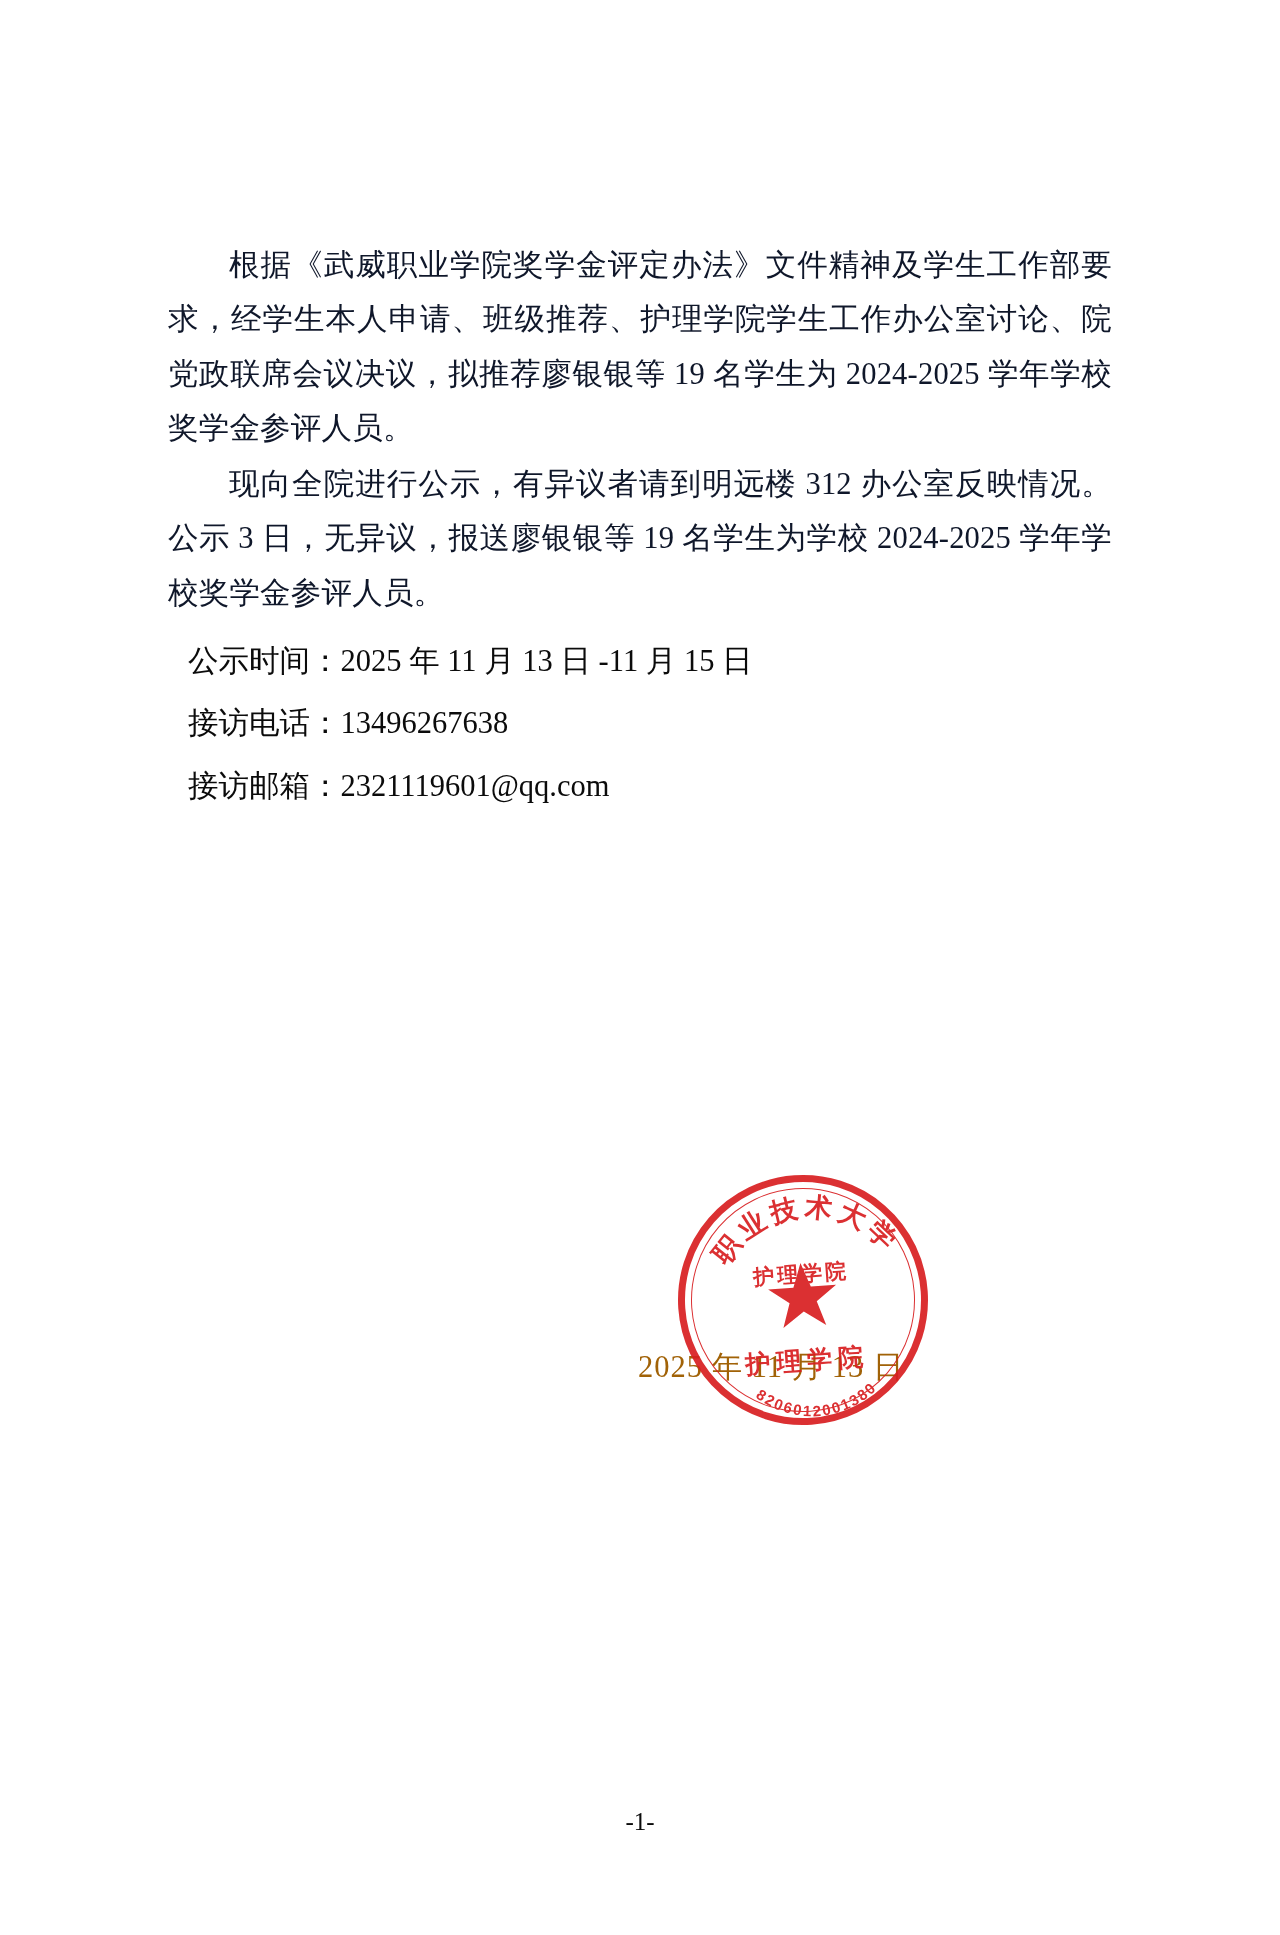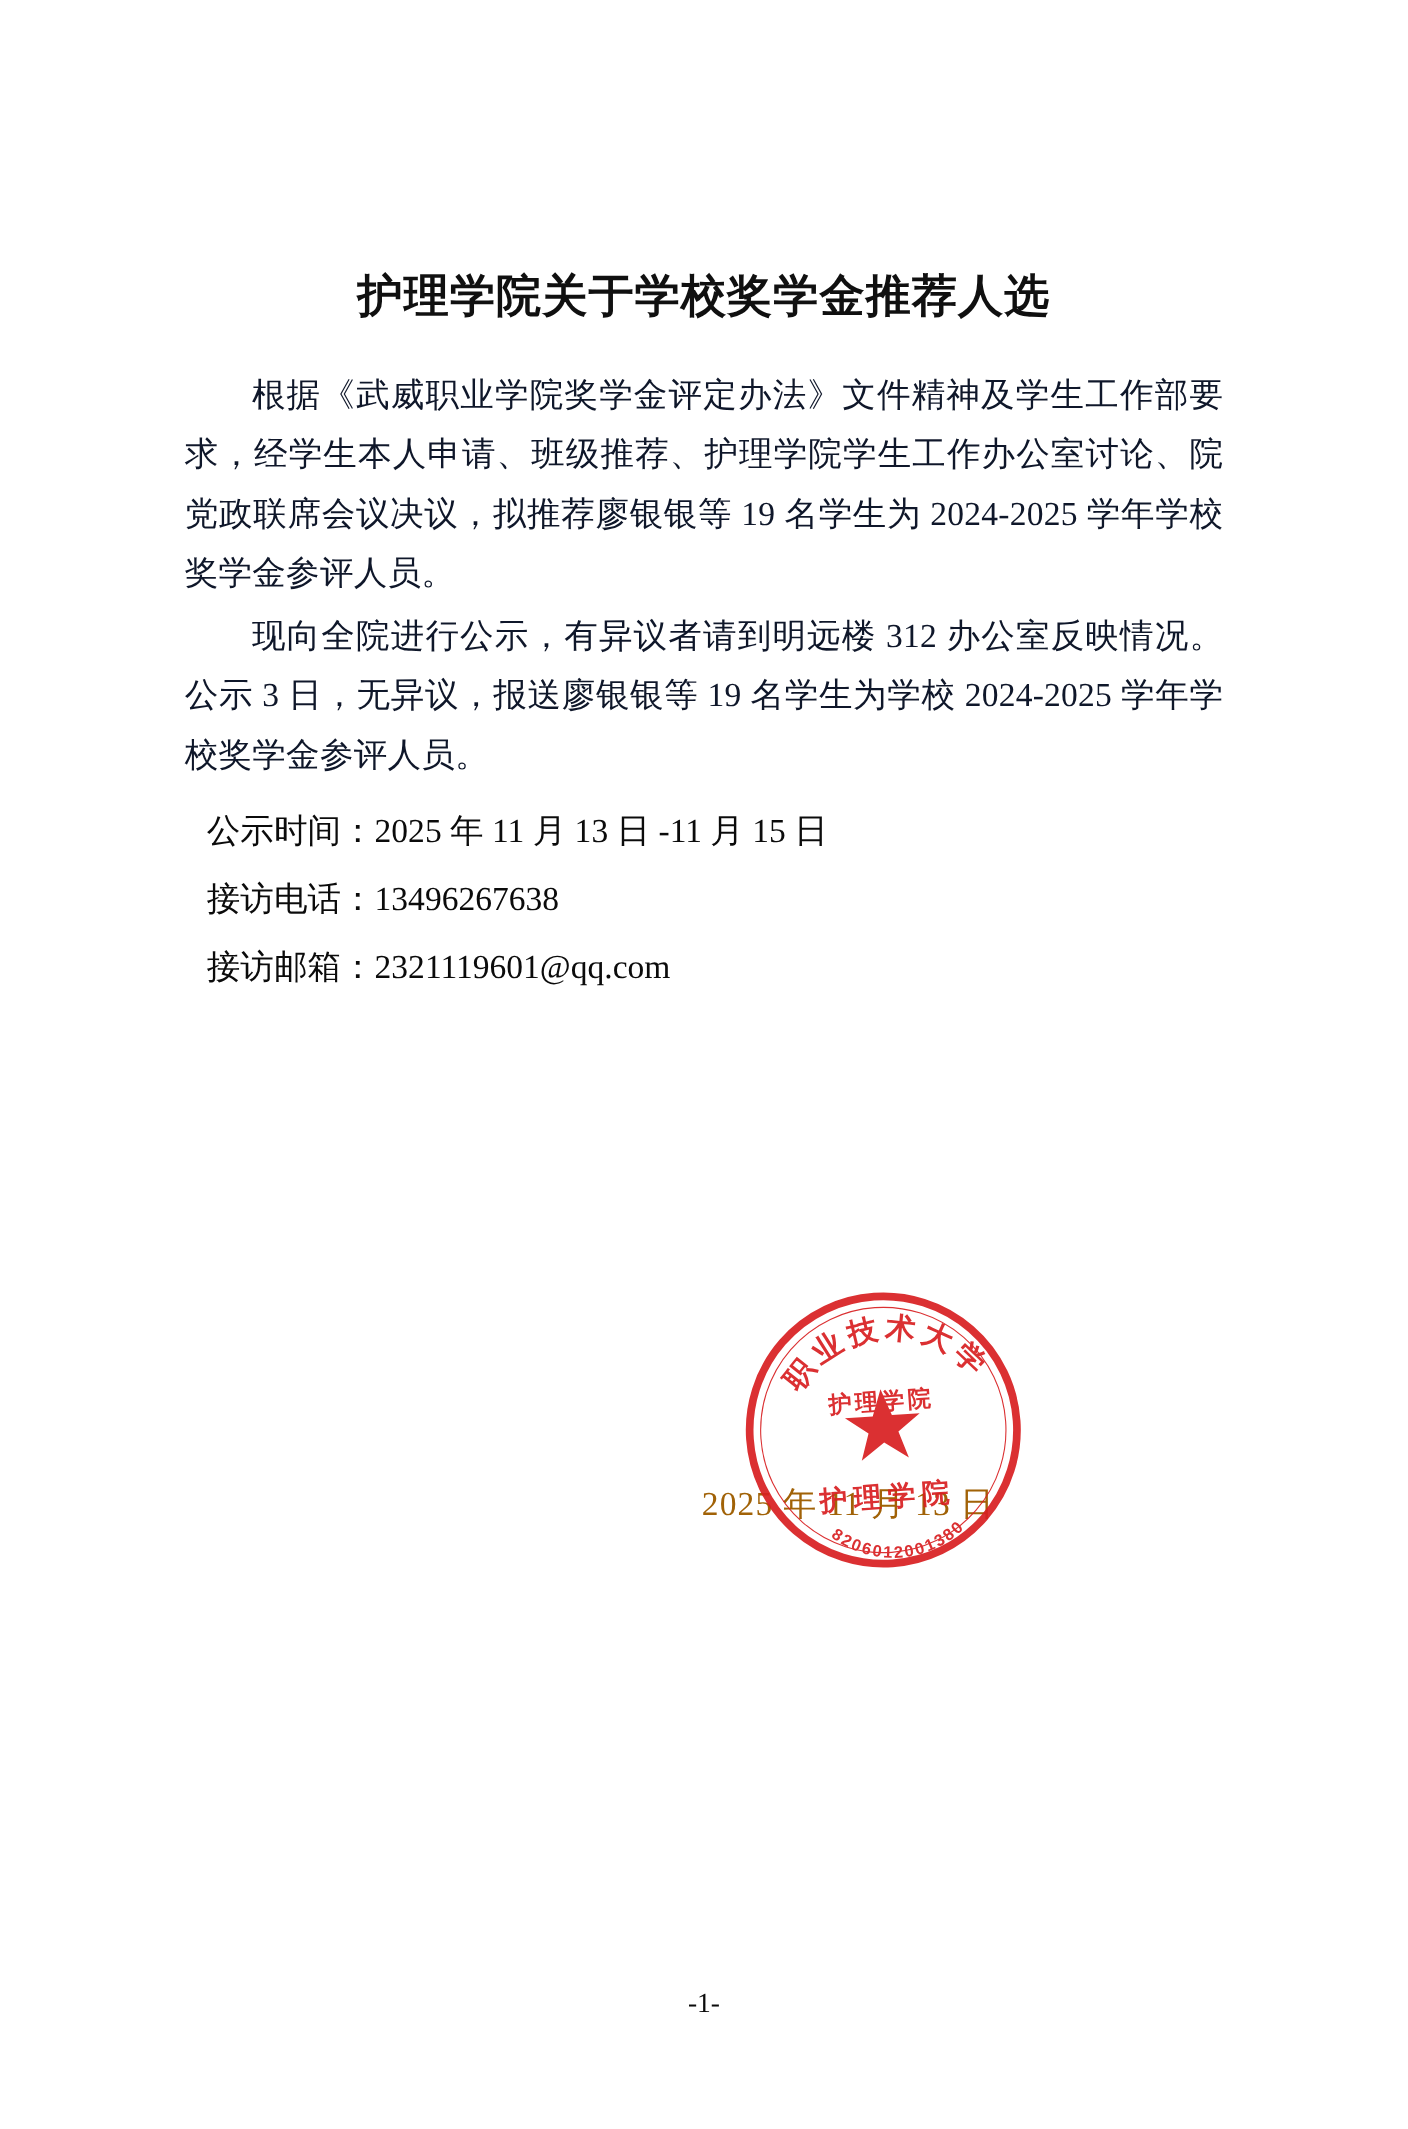--- a/index.html
+++ b/index.html
@@ -162,21 +162,20 @@
     color: #0b0b0b;
   }
 </style>
 </head>
 <body>
 
 <div class="page">
   <div class="content">
 
     <div class="doc-title">
-      <span class="line">护理学院关于学校奖学金推荐人选</span>
     </div>
 
     <div class="body-block">
       <p class="para">根据《武威职业学院奖学金评定办法》文件精神及学生工作部要求，经学生本人申请、班级推荐、护理学院学生工作办公室讨论、院党政联席会议决议，拟推荐廖银银等 19 名学生为 2024-2025 学年学校奖学金参评人员。</p>
       <p class="para">现向全院进行公示，有异议者请到明远楼 312 办公室反映情况。公示 3 日，无异议，报送廖银银等 19 名学生为学校 2024-2025 学年学校奖学金参评人员。</p>
 
       <div class="info-list">
         <p>公示时间：2025 年 11 月 13 日 -11 月 15 日</p>
         <p>接访电话：13496267638</p>
         <p>接访邮箱：2321119601@qq.com</p>

